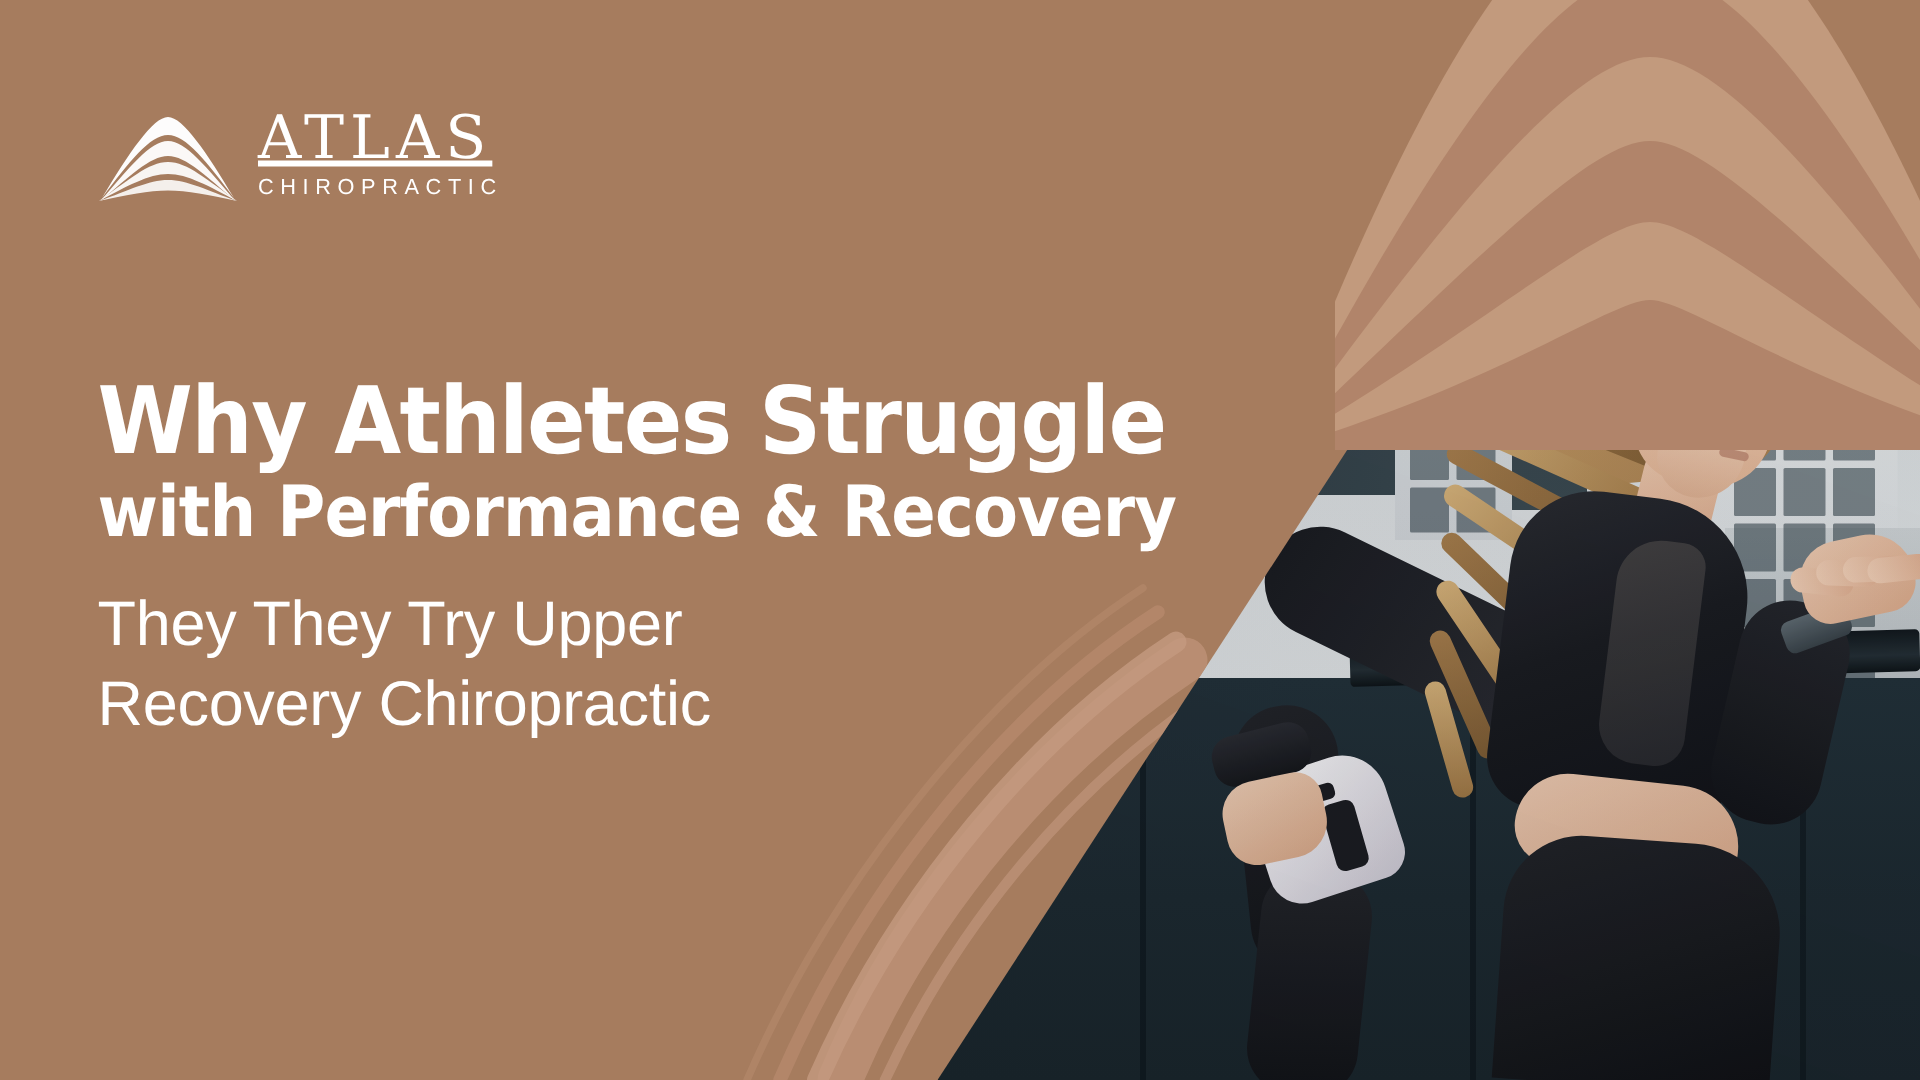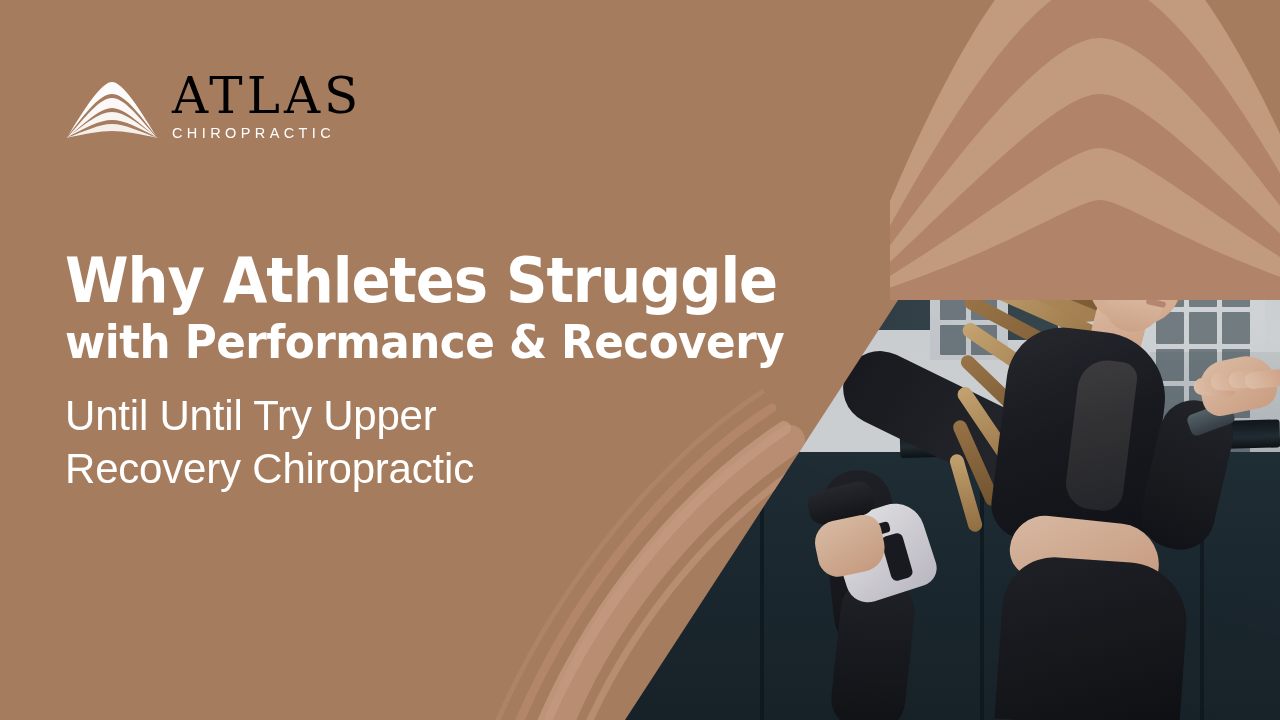--- a/index.html
+++ b/index.html
@@ -178,22 +178,22 @@
 
   
   #swooshes { position:absolute; left:0; top:0; width:1280px; height:720px;
         clip-path: polygon(0 0, 1062px 48px, 625px 720px, 0 720px); }
 
   
   #logo { position:absolute; left:66px; top:72px; display:flex; align-items:center; gap:14px; }
   #logo-mark { width:92px; height:62px; flex:none; }
   #logo-words { display:flex; flex-direction:column; }
   #logo-atlas {
-    color:#000000; font-size:50px; line-height:.98; letter-spacing:4px;
-    font-family:"DejaVu Serif", serif; font-weight:400;
+    color:#ffffff; font-size:40px; line-height:.98; letter-spacing:4px;
+    font-family:"DejaVu Serif", serif; font-weight:400;text-decoration:underline;
   }
   #logo-sub {
     color:#fff; font-size:14.5px; letter-spacing:4.4px;
     font-family:"Liberation Sans", sans-serif; font-weight:300;
     margin-top:4px; text-align:left;
   }
 
   
   #copy { position:absolute; left:65px; top:250px; width:780px; }
   .h1a {
@@ -407,18 +407,18 @@
     <div id="logo-words">
       <div id="logo-atlas">ATLAS</div>
       <div id="logo-sub">CHIROPRACTIC</div>
     </div>
   </div>
 
   <div id="copy">
     <div class="h1a">Why Athletes Struggle</div>
     <div class="h1b">with Performance &amp; Recovery</div>
     <div id="sub">
-      <div class="h2l">Until Until Try Upper</div>
+      <div class="h2l">They They Try Upper</div>
       <div class="h2l">Recovery Chiropractic</div>
     </div>
   </div>
 
 </div>
 
 </body></html>

